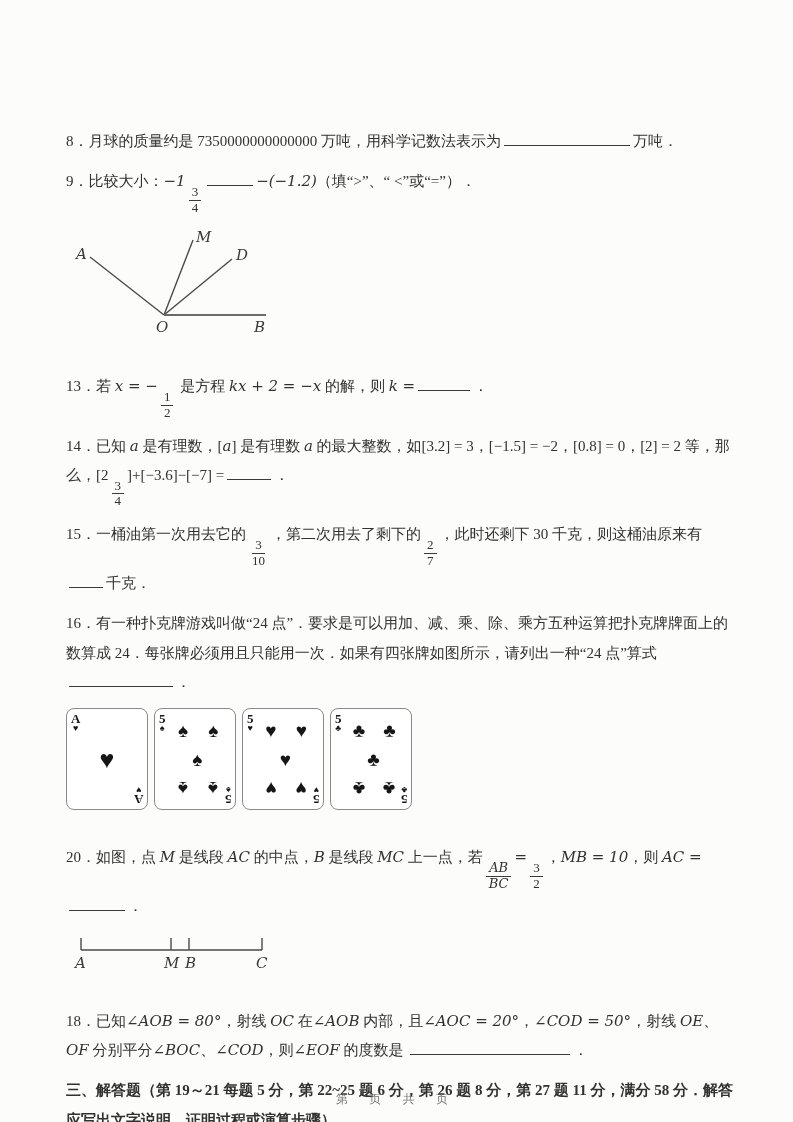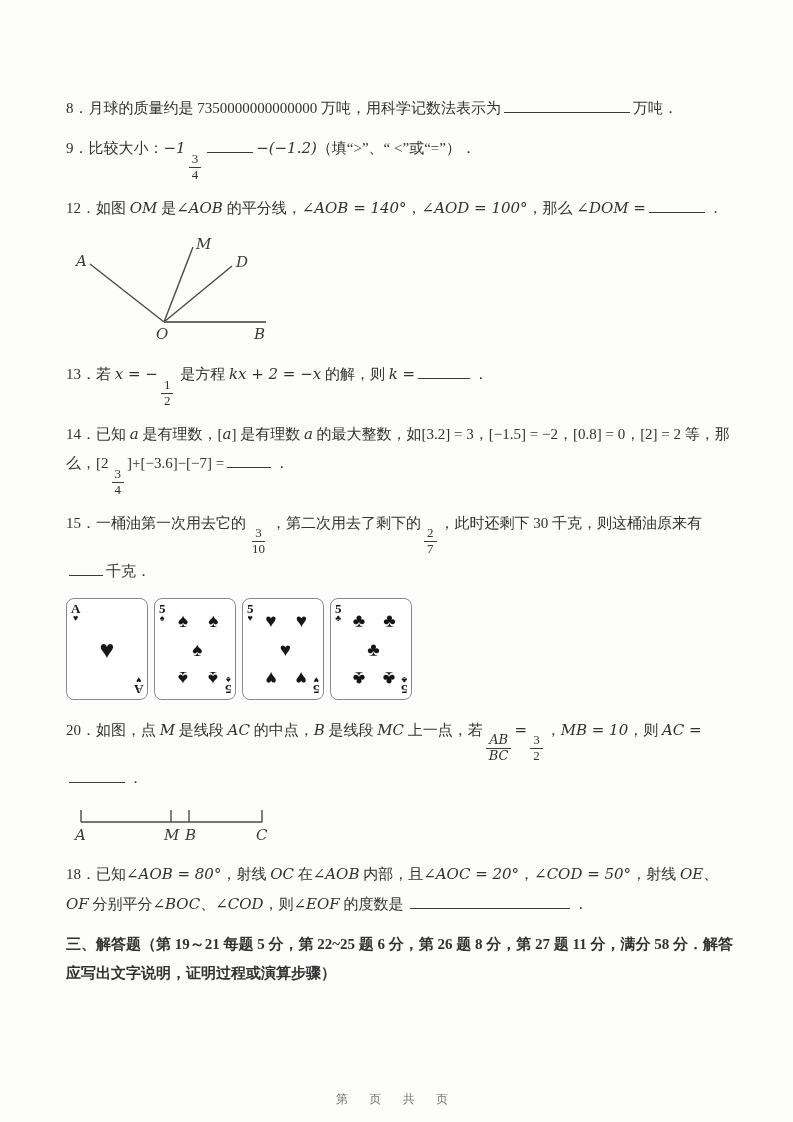--- a/index.html
+++ b/index.html
@@ -10,21 +10,21 @@
     color:#313131;
     position:relative;
     overflow:hidden;
   }
   .page{
     position:absolute;inset:0;
     padding:94px 58px 0 66px;
     box-sizing:border-box;
     font-size:15px;
   }
-  .qgroup{display:block;}
+  .qgroup{display:block;margin-top:33px;}
   p.qline{
     margin:0 0 11px 0;
     line-height:1.95;
     text-align:left;
   }
   p.qline.bold{font-weight:bold;}
   .t{font-style:normal;}
   .m{font-family:"DejaVu Serif","Liberation Serif",serif;font-style:italic;}
   .blank{
     display:inline-block;
@@ -119,21 +119,20 @@
 <body>
 
 <div class="page">
 
   <div class="qgroup">
       <p class="qline"><span class="t">8．月球的质量约是 7350000000000000 万吨，用科学记数法表示为</span><span class="blank" style="width: 126px;"></span><span class="t">万吨．</span></p>
       <p class="qline"><span class="t">9．比较大小：</span><span class="m">−1</span><span class="frac">
           <span class="num">3</span>
           <span class="den">4</span>
         </span><span class="blank" style="width: 46px;"></span><span class="m">−(−1.2)</span><span class="t">（填“&gt;”、“ &lt;”或“=”）．</span></p>
-      <p class="qline"><span class="t">12．如图 </span><span class="m">OM</span><span class="t"> 是</span><span class="m">∠AOB</span><span class="t"> 的平分线，</span><span class="m">∠AOB = 140°</span><span class="t">，</span><span class="m">∠AOD = 100°</span><span class="t">，那么 </span><span class="m">∠DOM =</span><span class="blank" style="width: 56px;"></span><span class="t">．</span></p>
     </div>
 
   <div class="fig-angle">
     <svg width="230" height="112" viewBox="0 0 230 112">
       <line x1="98" y1="88" x2="24" y2="30" stroke="#4a4a4a" stroke-width="1.4"></line>
       <line x1="98" y1="88" x2="127" y2="13" stroke="#4a4a4a" stroke-width="1.4"></line>
       <line x1="98" y1="88" x2="166" y2="32" stroke="#4a4a4a" stroke-width="1.4"></line>
       <line x1="98" y1="88" x2="200" y2="88" stroke="#6a6a6a" stroke-width="2"></line>
     </svg>
     <span class="fig-label" style="left:10px;top:20px;">A</span>
@@ -152,20 +151,21 @@
           <span class="num">3</span>
           <span class="den">4</span>
         </span><span class="t">]+[−3.6]−[−7] =</span><span class="blank" style="width: 44px;"></span><span class="t">．</span></p>
       <p class="qline"><span class="t">15．一桶油第一次用去它的</span><span class="frac">
           <span class="num">3</span>
           <span class="den">10</span>
         </span><span class="t">，第二次用去了剩下的</span><span class="frac">
           <span class="num">2</span>
           <span class="den">7</span>
         </span><span class="t">，此时还剩下 30 千克，则这桶油原来有 </span><span class="blank" style="width: 34px;"></span><span class="t">千克．</span></p>
+      <p class="qline"><span class="t">16．有一种扑克牌游戏叫做“24 点”．要求是可以用加、减、乘、除、乘方五种运算把扑克牌牌面上的数算成 24．每张牌必须用且只能用一次．如果有四张牌如图所示，请列出一种“24 点”算式 </span><span class="blank" style="width: 104px;"></span><span class="t">．</span></p>
     </div>
 
   <div class="cards-row" id="cards-row">
       <div class="card">
         <div class="corner tl">
           <span class="rk">A</span>
           <span class="st">♥</span>
         </div>
         <div class="corner br">
           <span class="rk">A</span>

